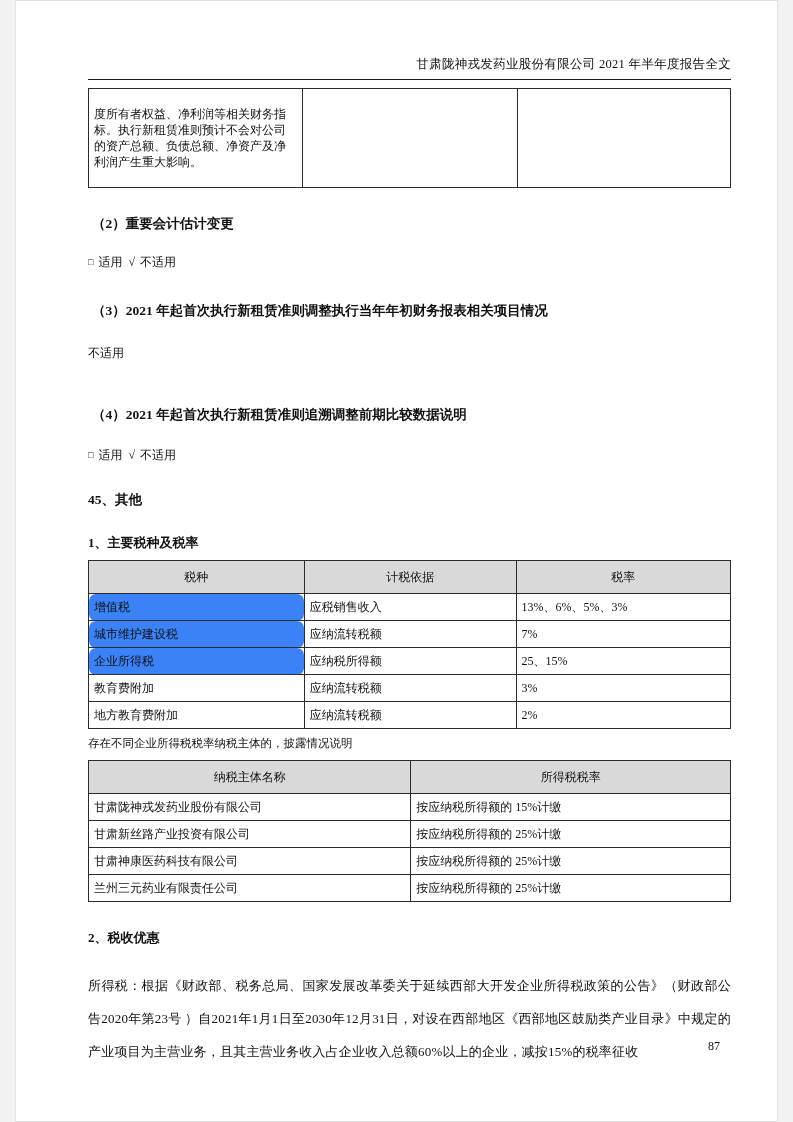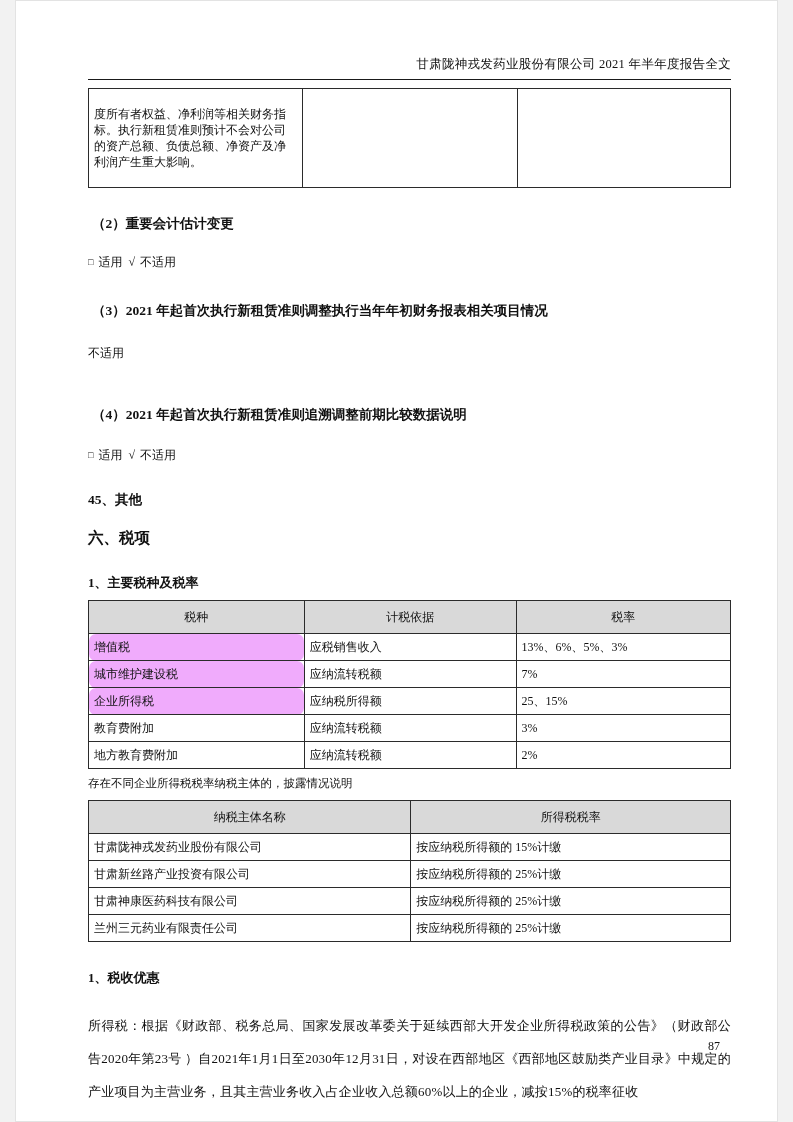--- a/index.html
+++ b/index.html
@@ -29,21 +29,21 @@
     border:1px solid #2b2b2b;
     font-size:12px;
     font-weight:normal;
     padding:5px 5px;
     line-height:16px;
     vertical-align:middle;
     text-align:left;
     overflow:hidden;
   }
   table.bordered th{text-align:center;background:#d9d9d9;padding:8px 4px;}
-  .shade{background:#f0abfc;border-radius:7px;}
+  .shade{background:#3b82f6;border-radius:7px;}
 
   .carryover{margin-top:10px;}
   .carryover td{
     font-size:11.5px;
     line-height:22px;
     padding:2px 4px 4px 4px;
     vertical-align:top;
   }
   .carryover td{height:88px;}
 
@@ -124,21 +124,20 @@
     <p class="body-line napp">不适用</p>
 
     <p class="h-num h4x">（4）2021 年起首次执行新租赁准则追溯调整前期比较数据说明</p>
 
     <p class="applicability app2">
       <span class="box">□</span><span class="lbl">适用</span><span class="tick">√</span><span>不适用</span>
     </p>
 
     <p class="h-num h45">45、其他</p>
 
-    <p class="h-num h6">六、税项</p>
 
     <p class="h-num h61">1、主要税种及税率</p>
 
     <table class="bordered tax-table">
       <colgroup>
           <col style="width:33.6%">
           <col style="width:33.0%">
           <col style="width:33.4%">
         </colgroup>
       <thead>
@@ -203,20 +202,20 @@
           <td>甘肃神康医药科技有限公司</td>
           <td>按应纳税所得额的 25%计缴</td>
         </tr>
         <tr>
           <td>兰州三元药业有限责任公司</td>
           <td>按应纳税所得额的 25%计缴</td>
         </tr>
       </tbody>
     </table>
 
-    <p class="h-num h62">1、税收优惠</p>
+    <p class="h-num h62">2、税收优惠</p>
 
     <p class="para">所得税：根据《财政部、税务总局、国家发展改革委关于延续西部大开发企业所得税政策的公告》（财政部公告2020年第23号 ）自2021年1月1日至2030年12月31日，对设在西部地区《西部地区鼓励类产业目录》中规定的产业项目为主营业务，且其主营业务收入占企业收入总额60%以上的企业，减按15%的税率征收</p>
 
   </div>
 
   <div class="page-number">87</div>
 </div>
 
 </body></html>

